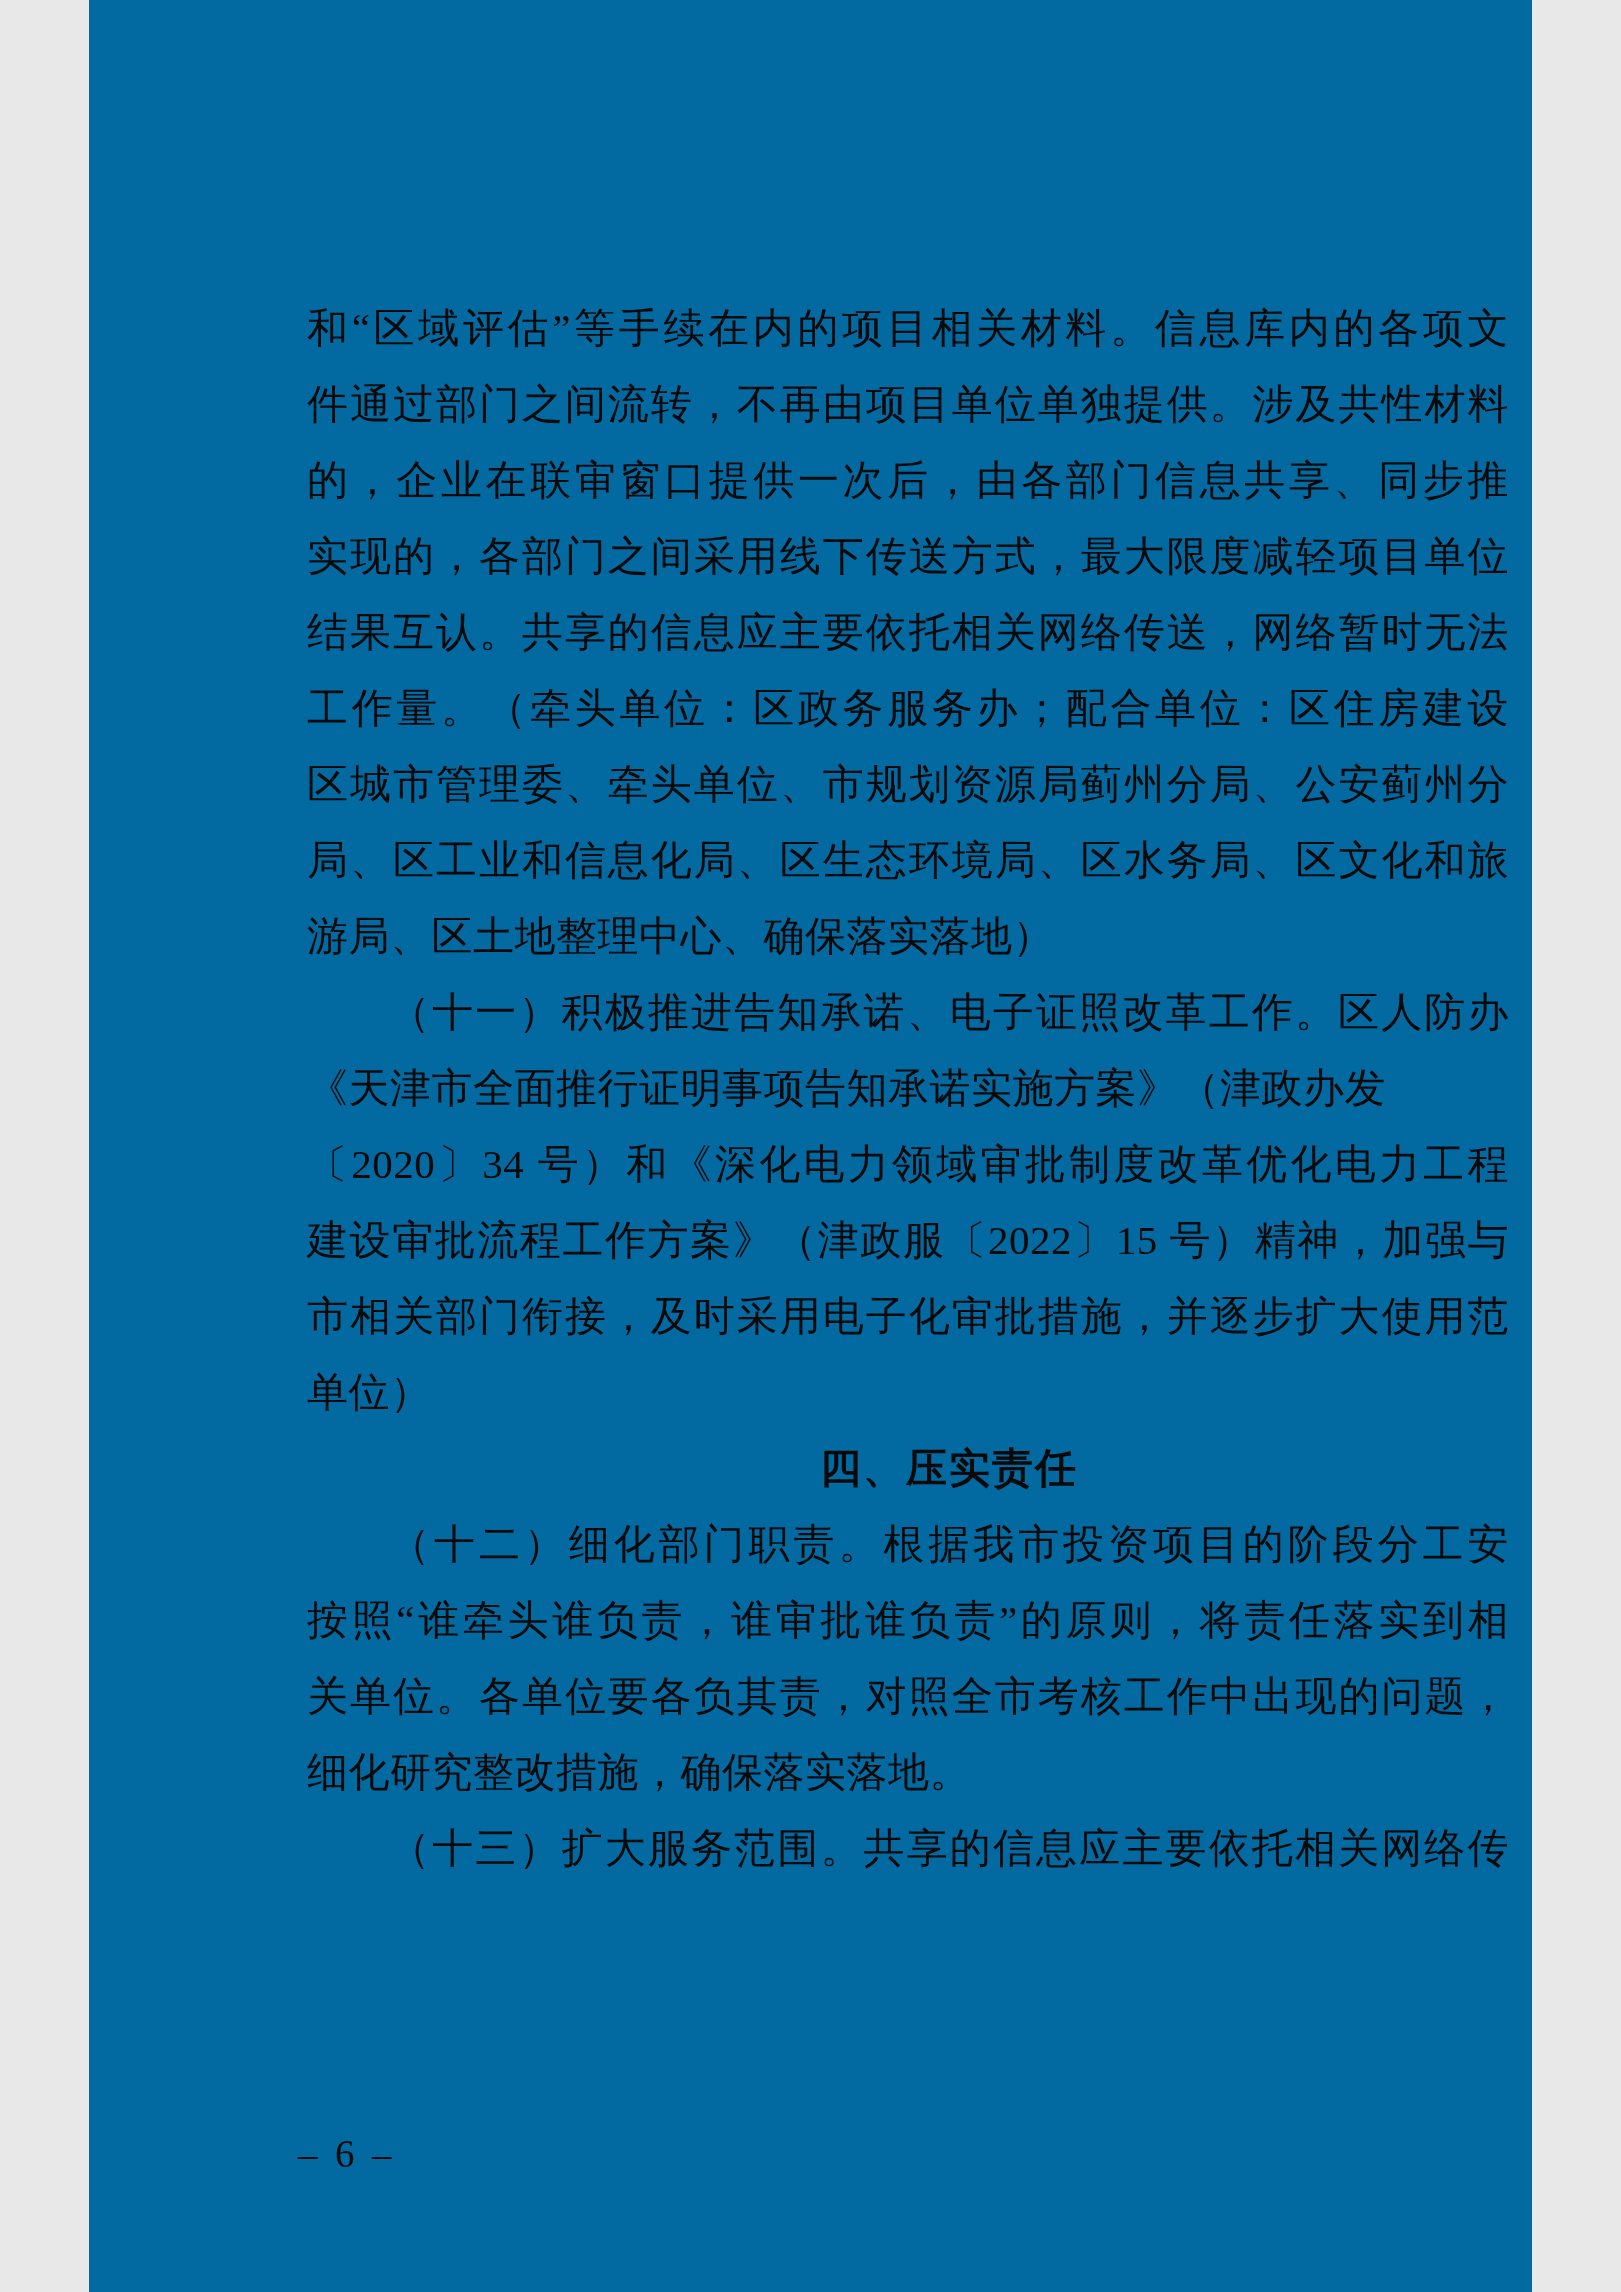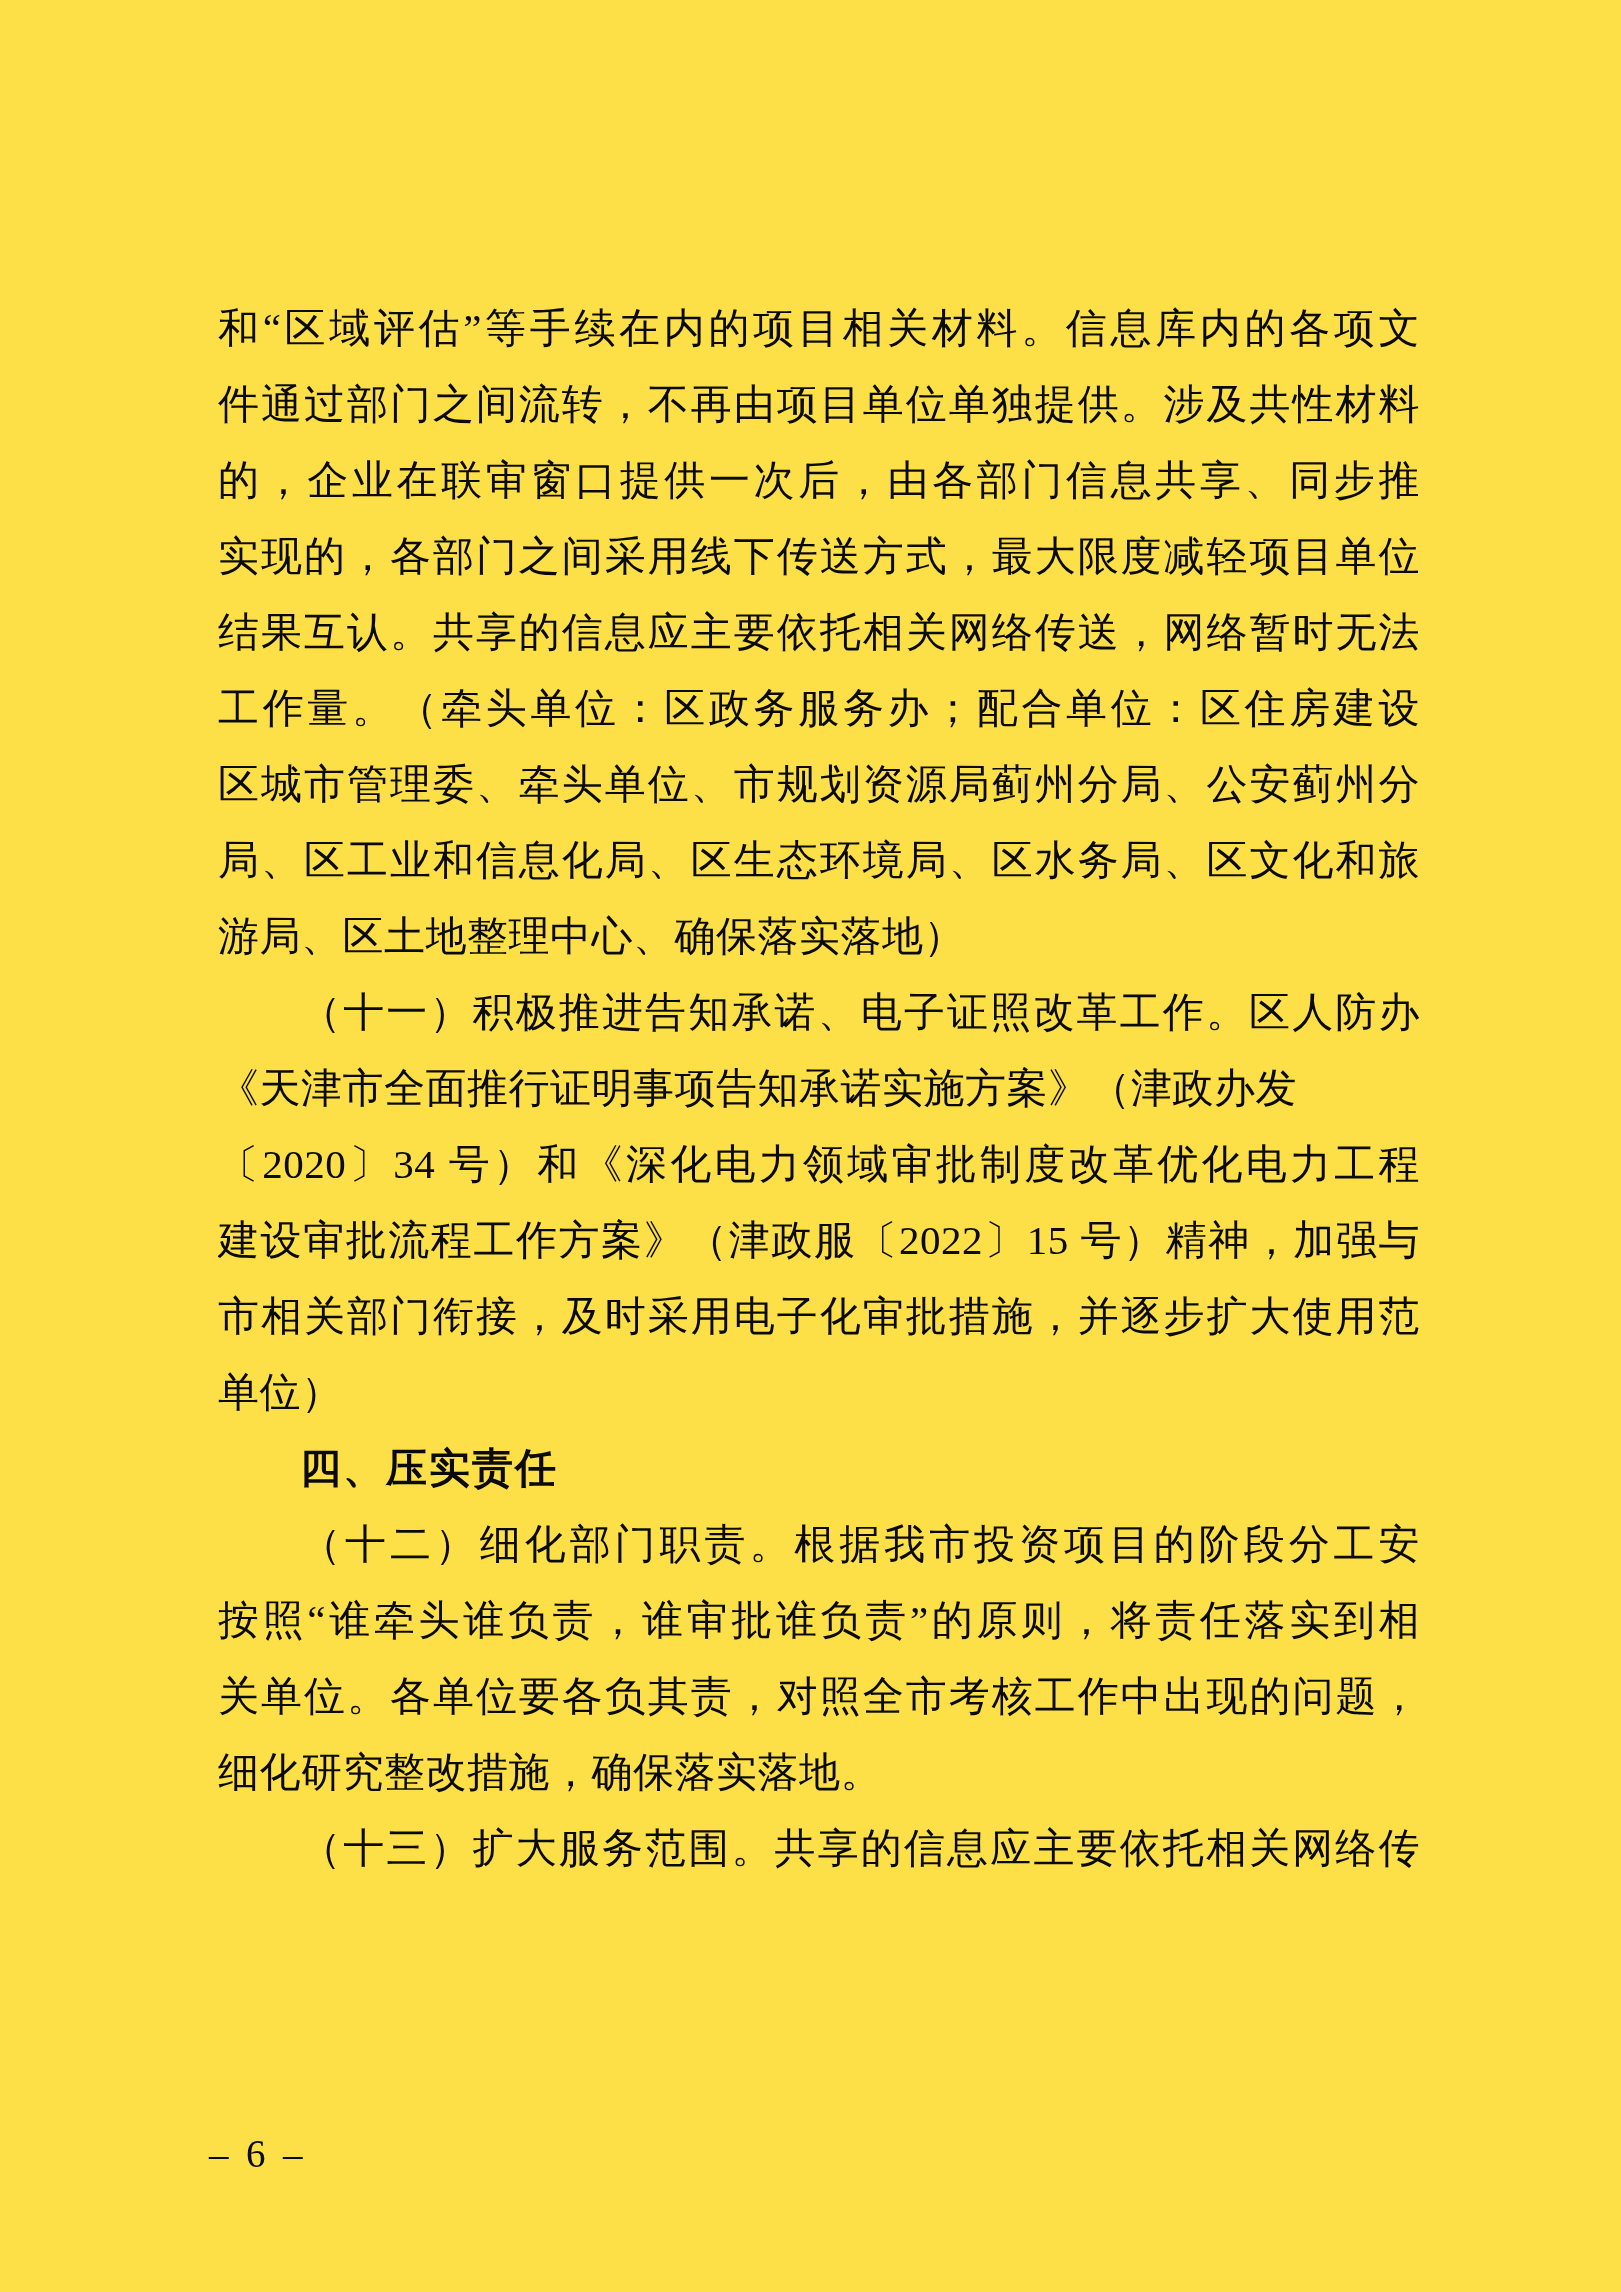--- a/index.html
+++ b/index.html
@@ -1,20 +1,20 @@
 <!DOCTYPE html>
 <html lang="zh"><head>
 <meta charset="utf-8">
 <style>
   html,body{margin:0;padding:0;background:#e8e8e8;}
   .page{
     position:relative;
-    width:1621px;
+    width:1443px;
     height:2293px;
-    background:#fde047;
+    background:#0369a1;
     color:#0a0a0a;
     font-family:"Liberation Serif", serif;
     overflow:hidden;
     margin:0 auto;
   }
   .text-block{
     position:absolute;
     left:218px;
     top:290px;
     width:1202px;
@@ -33,20 +33,21 @@
     text-align-last:justify;
     text-justify:distribute;
   }
   .line.indent{
     padding-left:82px;
   }
   .line.bold{
     font-weight:bold;
     font-family:"Liberation Sans", sans-serif;
     letter-spacing:2px;
+    text-align:center;
   }
   .page-footer{
     position:absolute;
     left:209px;
     top:2131px;
     font-size:39px;
     font-family:"Liberation Serif", serif;
     color:#0a0a0a;
     word-spacing:7.8px;
   }

